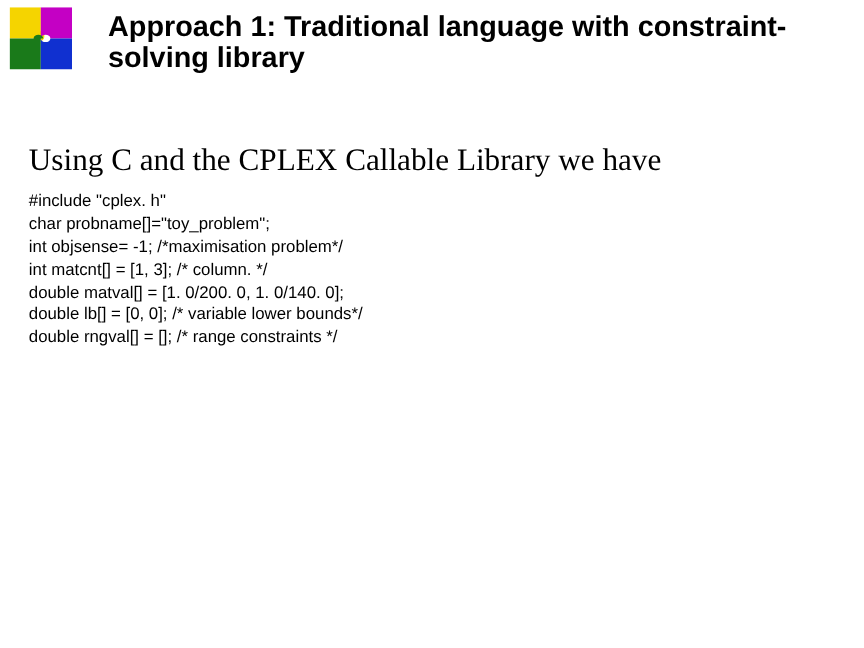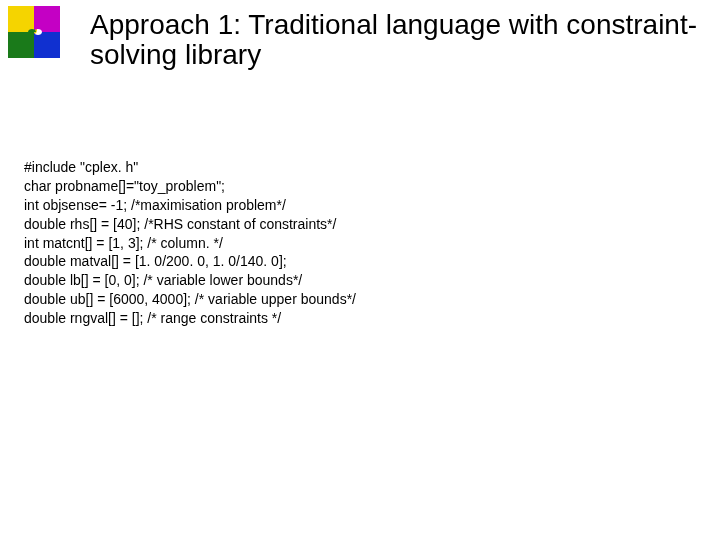--- a/index.html
+++ b/index.html
@@ -1,20 +1,20 @@
 <!DOCTYPE html>
 <html><head>
 <meta charset="utf-8">
 <style>
   html,body{margin:0;padding:0;width:720px;height:540px;background:#fff;
             font-family:Arial,Helvetica,sans-serif;color:#000;overflow:hidden}
   .slide{position:relative;width:720px;height:540px;box-sizing:border-box}
   .logo{position:absolute;left:8px;top:6px;width:52px;height:52px}
   .title{position:absolute;left:90px;top:10px;width:610px;
-         font-weight:normal;font-size:28px;line-height:1.08}
+         font-weight:bold;font-size:24px;line-height:1.08}
   .subtitle{position:absolute;left:24px;top:120px;width:680px;
             font-family:"Times New Roman",Times,serif;font-size:26px;line-height:1.1}
   .code{position:absolute;left:24px;top:158px;width:680px;
         font-family:Arial,Helvetica,sans-serif;font-size:14px;line-height:1.35}
   .code div{white-space:pre}
 </style>
 </head>
 <body>
 
 <div class="slide">
@@ -23,26 +23,25 @@
     <rect x="0" y="0" width="52" height="52" fill="#fff"></rect>
 
     <path d="M0 0 H26 V20 C30 20 30 28 26 28 V26 H0 Z" fill="#f5d400"></path>
     <path d="M26 0 H52 V26 H34 C34 22 26 22 26 26 V0 Z" fill="#c400c4"></path>
     <path d="M0 26 H20 C20 22 28 22 28 26 H26 V52 H0 Z" fill="#1a7a1a"></path>
     <path d="M26 26 C26 30 34 30 34 26 H52 V52 H26 Z" fill="#1030d0"></path>
   </svg>
 
   <div class="title">Approach 1: Traditional language with constraint-solving library</div>
 
+  <div class="subtitle">Using C and the CPLEX Callable Library we have</div>
 
   <div class="code" id="code-block">
       <div>#include "cplex. h"</div>
       <div>char probname[]="toy_problem";</div>
       <div>int objsense= -1; /*maximisation problem*/</div>
-      <div>double rhs[] = [40]; /*RHS constant of constraints*/</div>
       <div>int matcnt[] = [1, 3]; /* column. */</div>
       <div>double matval[] = [1. 0/200. 0, 1. 0/140. 0];</div>
       <div>double lb[] = [0, 0]; /* variable lower bounds*/</div>
-      <div>double ub[] = [6000, 4000]; /* variable upper bounds*/</div>
       <div>double rngval[] = []; /* range constraints */</div>
     </div>
 
 </div>
 
 </body></html>

